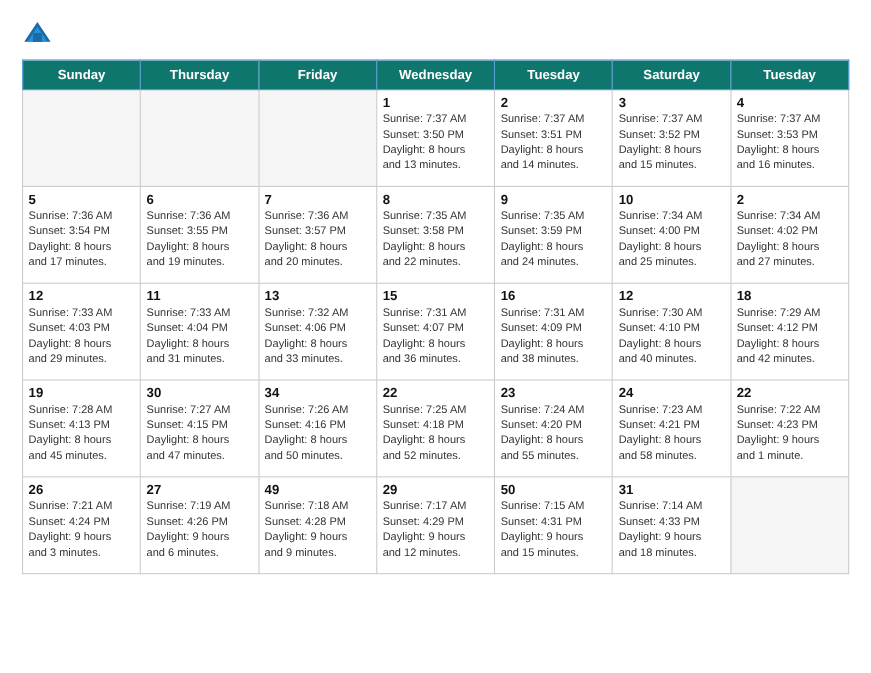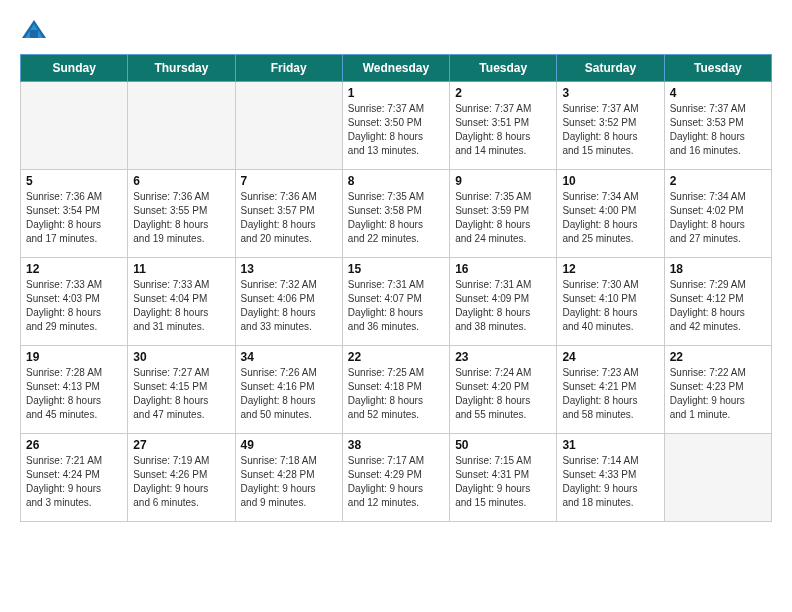--- a/index.html
+++ b/index.html
@@ -245,21 +245,21 @@
           </td>
           <td>
             <div class="day-number">27</div>
             <div class="day-info">Sunrise: 7:19 AM<br>Sunset: 4:26 PM<br>Daylight: 9 hours<br>and 6 minutes.</div>
           </td>
           <td>
             <div class="day-number">49</div>
             <div class="day-info">Sunrise: 7:18 AM<br>Sunset: 4:28 PM<br>Daylight: 9 hours<br>and 9 minutes.</div>
           </td>
           <td>
-            <div class="day-number">38</div>
+            <div class="day-number">29</div>
             <div class="day-info">Sunrise: 7:17 AM<br>Sunset: 4:29 PM<br>Daylight: 9 hours<br>and 12 minutes.</div>
           </td>
           <td>
             <div class="day-number">50</div>
             <div class="day-info">Sunrise: 7:15 AM<br>Sunset: 4:31 PM<br>Daylight: 9 hours<br>and 15 minutes.</div>
           </td>
           <td>
             <div class="day-number">31</div>
             <div class="day-info">Sunrise: 7:14 AM<br>Sunset: 4:33 PM<br>Daylight: 9 hours<br>and 18 minutes.</div>
           </td>

